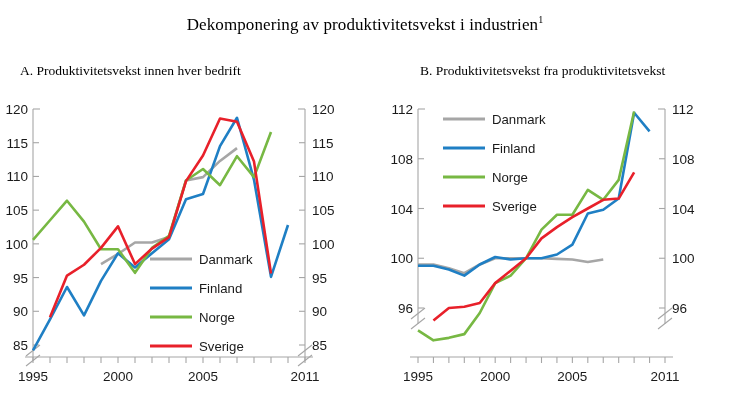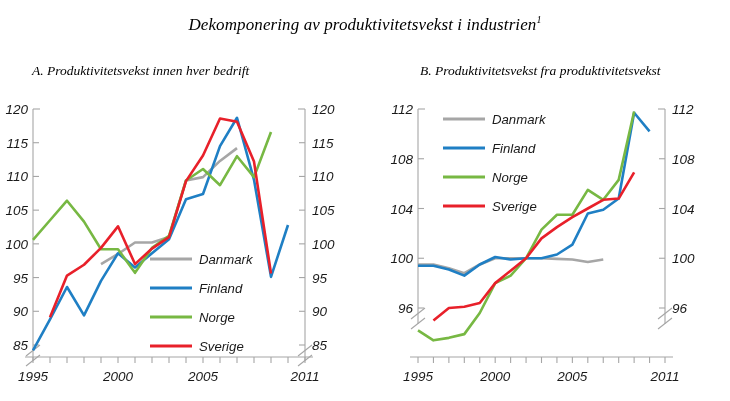--- a/index.html
+++ b/index.html
@@ -1,36 +1,36 @@
 <!DOCTYPE html>
 <html><head>
 <meta charset="utf-8">
 <style>
   html,body{margin:0;padding:0;}
   body{
     width:730px;height:401px;background:#ffffff;
     font-family:"Liberation Serif",serif;
     overflow:hidden;position:relative;
   }
-  #root{position:relative;width:730px;height:401px;font-style:italic;}
+  #root{position:relative;width:730px;height:401px;}
 
   .fig-title{
     position:absolute;left:0;top:14px;width:730px;
     text-align:center;
     font-family:"Liberation Serif",serif;
     font-size:17px;color:#000;letter-spacing:.1px;
   }
   .fig-title sup{font-size:10px;vertical-align:super;}
 
   .panel-title{
     position:absolute;
     font-family:"Liberation Serif",serif;
     font-size:13.5px;color:#000;white-space:nowrap;
   }
-  #panelA-title{left:32px;top:63px;}
+  #panelA-title{left:20px;top:63px;}
   #panelB-title{left:420px;top:63px;}
 
   .panel{position:absolute;top:95px;height:306px;}
   #panelA{left:0px;width:365px;}
   #panelB{left:365px;width:365px;}
 
   .panel svg{display:block;}
 
   .axis-label{
     font-family:"Liberation Sans",sans-serif;

